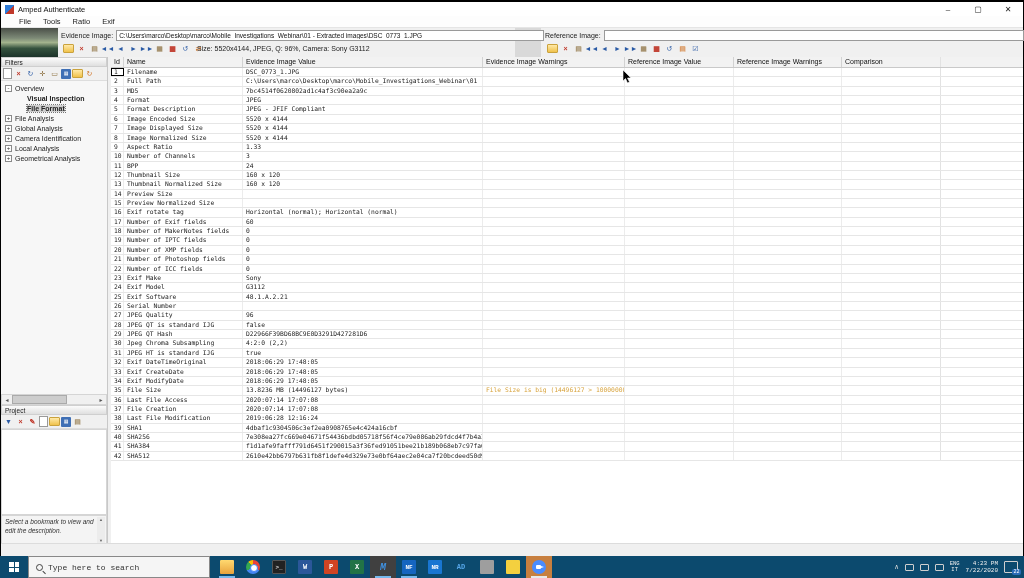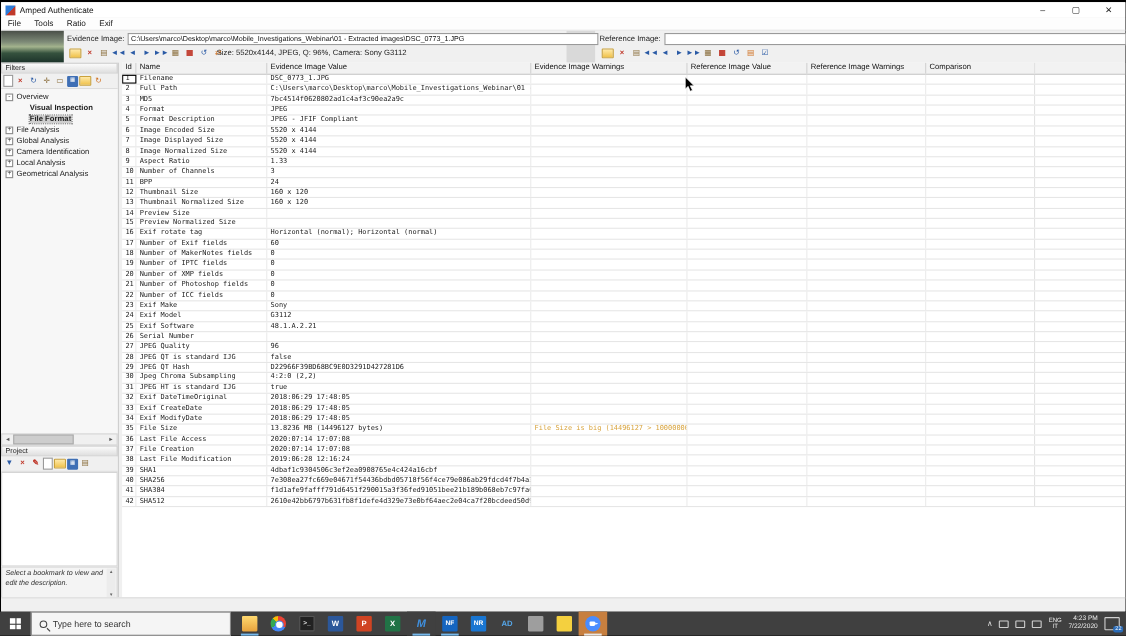--- a/index.html
+++ b/index.html
@@ -11,21 +11,21 @@
   
   .titlebar { position:absolute; left:0; top:0; right:0; height:14px; background:#fff;
               display:flex; align-items:center; font-size:7.5px; color:#111; }
   .app-icon { width:9px; height:9px; margin:0 4px 0 4px; background:linear-gradient(135deg,#2f7bd6 55%,#c0392b 55%); }
   .win-controls { margin-left:auto; display:flex; height:14px; }
   .win-btn { width:30px; height:14px; display:flex; align-items:center; justify-content:center;
              font-size:8px; color:#222; cursor:default; }
 
   
   .menubar { position:absolute; left:0; top:14px; right:0; height:12px; background:#fdfdfd;
-             border-bottom:1px solid #e5e5e5; display:flex; align-items:center; font-size:7.5px; color:#222; }
+             border-bottom:1px solid #e5e5e5; display:flex; align-items:center; font-size:7.5px; color:#222;padding-left:12px; }
   .menu-item { padding:0 6px; }
 
   
   .toolbar { position:absolute; left:0; top:26px; right:0; height:29px; background:#f0f0f0; }
   .thumb { position:absolute; left:0; top:0; width:57px; height:29px;
            background:linear-gradient(180deg,#4a4f48 0%,#7d8a77 35%,#a3b38d 50%,#35523e 70%,#1c332a 100%); }
   .ref-thumb { position:absolute; left:514px; top:0; width:26px; height:29px; background:#d9d9d9; }
   .tb-label { font-size:7px; color:#222; white-space:nowrap; }
   .tb-input { height:11px; border:1px solid #9a9a9a; background:#fff; font-size:6.5px;
               font-family:"Liberation Sans",sans-serif; color:#111; padding:0 2px; }
@@ -86,22 +86,22 @@
   .td.warn { color:#d8a33c; }
   .tr.sel .c0 { outline:1px solid #000; outline-offset:-1px; }
 
   .cursor { position:absolute; left:622px; top:70px; width:10px; height:14px; z-index:50; }
 
   
   .statusbar { position:absolute; left:0; bottom:0; right:0; height:13px; background:#f0f0f0;
                border-top:1px solid #dcdcdc; }
 
   
-  .taskbar { position:absolute; left:0; top:556px; width:1024px; height:22px; background:#404040;
-             display:flex; align-items:center; color:#eee; }
+  .taskbar { position:absolute; left:0; top:556px; width:1024px; height:22px; background:#0c4a6e;
+             display:flex; align-items:center; color:#eee;font-family:Liberation Mono, monospace; }
   .start { width:28px; height:22px; display:flex; align-items:center; justify-content:center; }
   .winlogo { width:10px; height:10px; display:grid; grid-template-columns:4.5px 4.5px; grid-gap:1px; }
   .winlogo span { background:#fff; }
   .searchbox { width:182px; height:22px; background:#f5f5f5; border:1px solid #888; display:flex;
                align-items:center; gap:5px; padding-left:7px; color:#333; font-size:8px; }
   .mag { width:7px; height:7px; border:1.4px solid #444; border-radius:50%; position:relative; flex:0 0 auto; }
   .mag::after { content:""; position:absolute; width:4px; height:1.4px; background:#444;
                 transform:rotate(45deg); left:5px; top:7px; }
   .tk-apps { display:flex; height:22px; margin-left:4px; }
   .tk-app { width:26px; height:22px; display:flex; align-items:center; justify-content:center; position:relative; }

